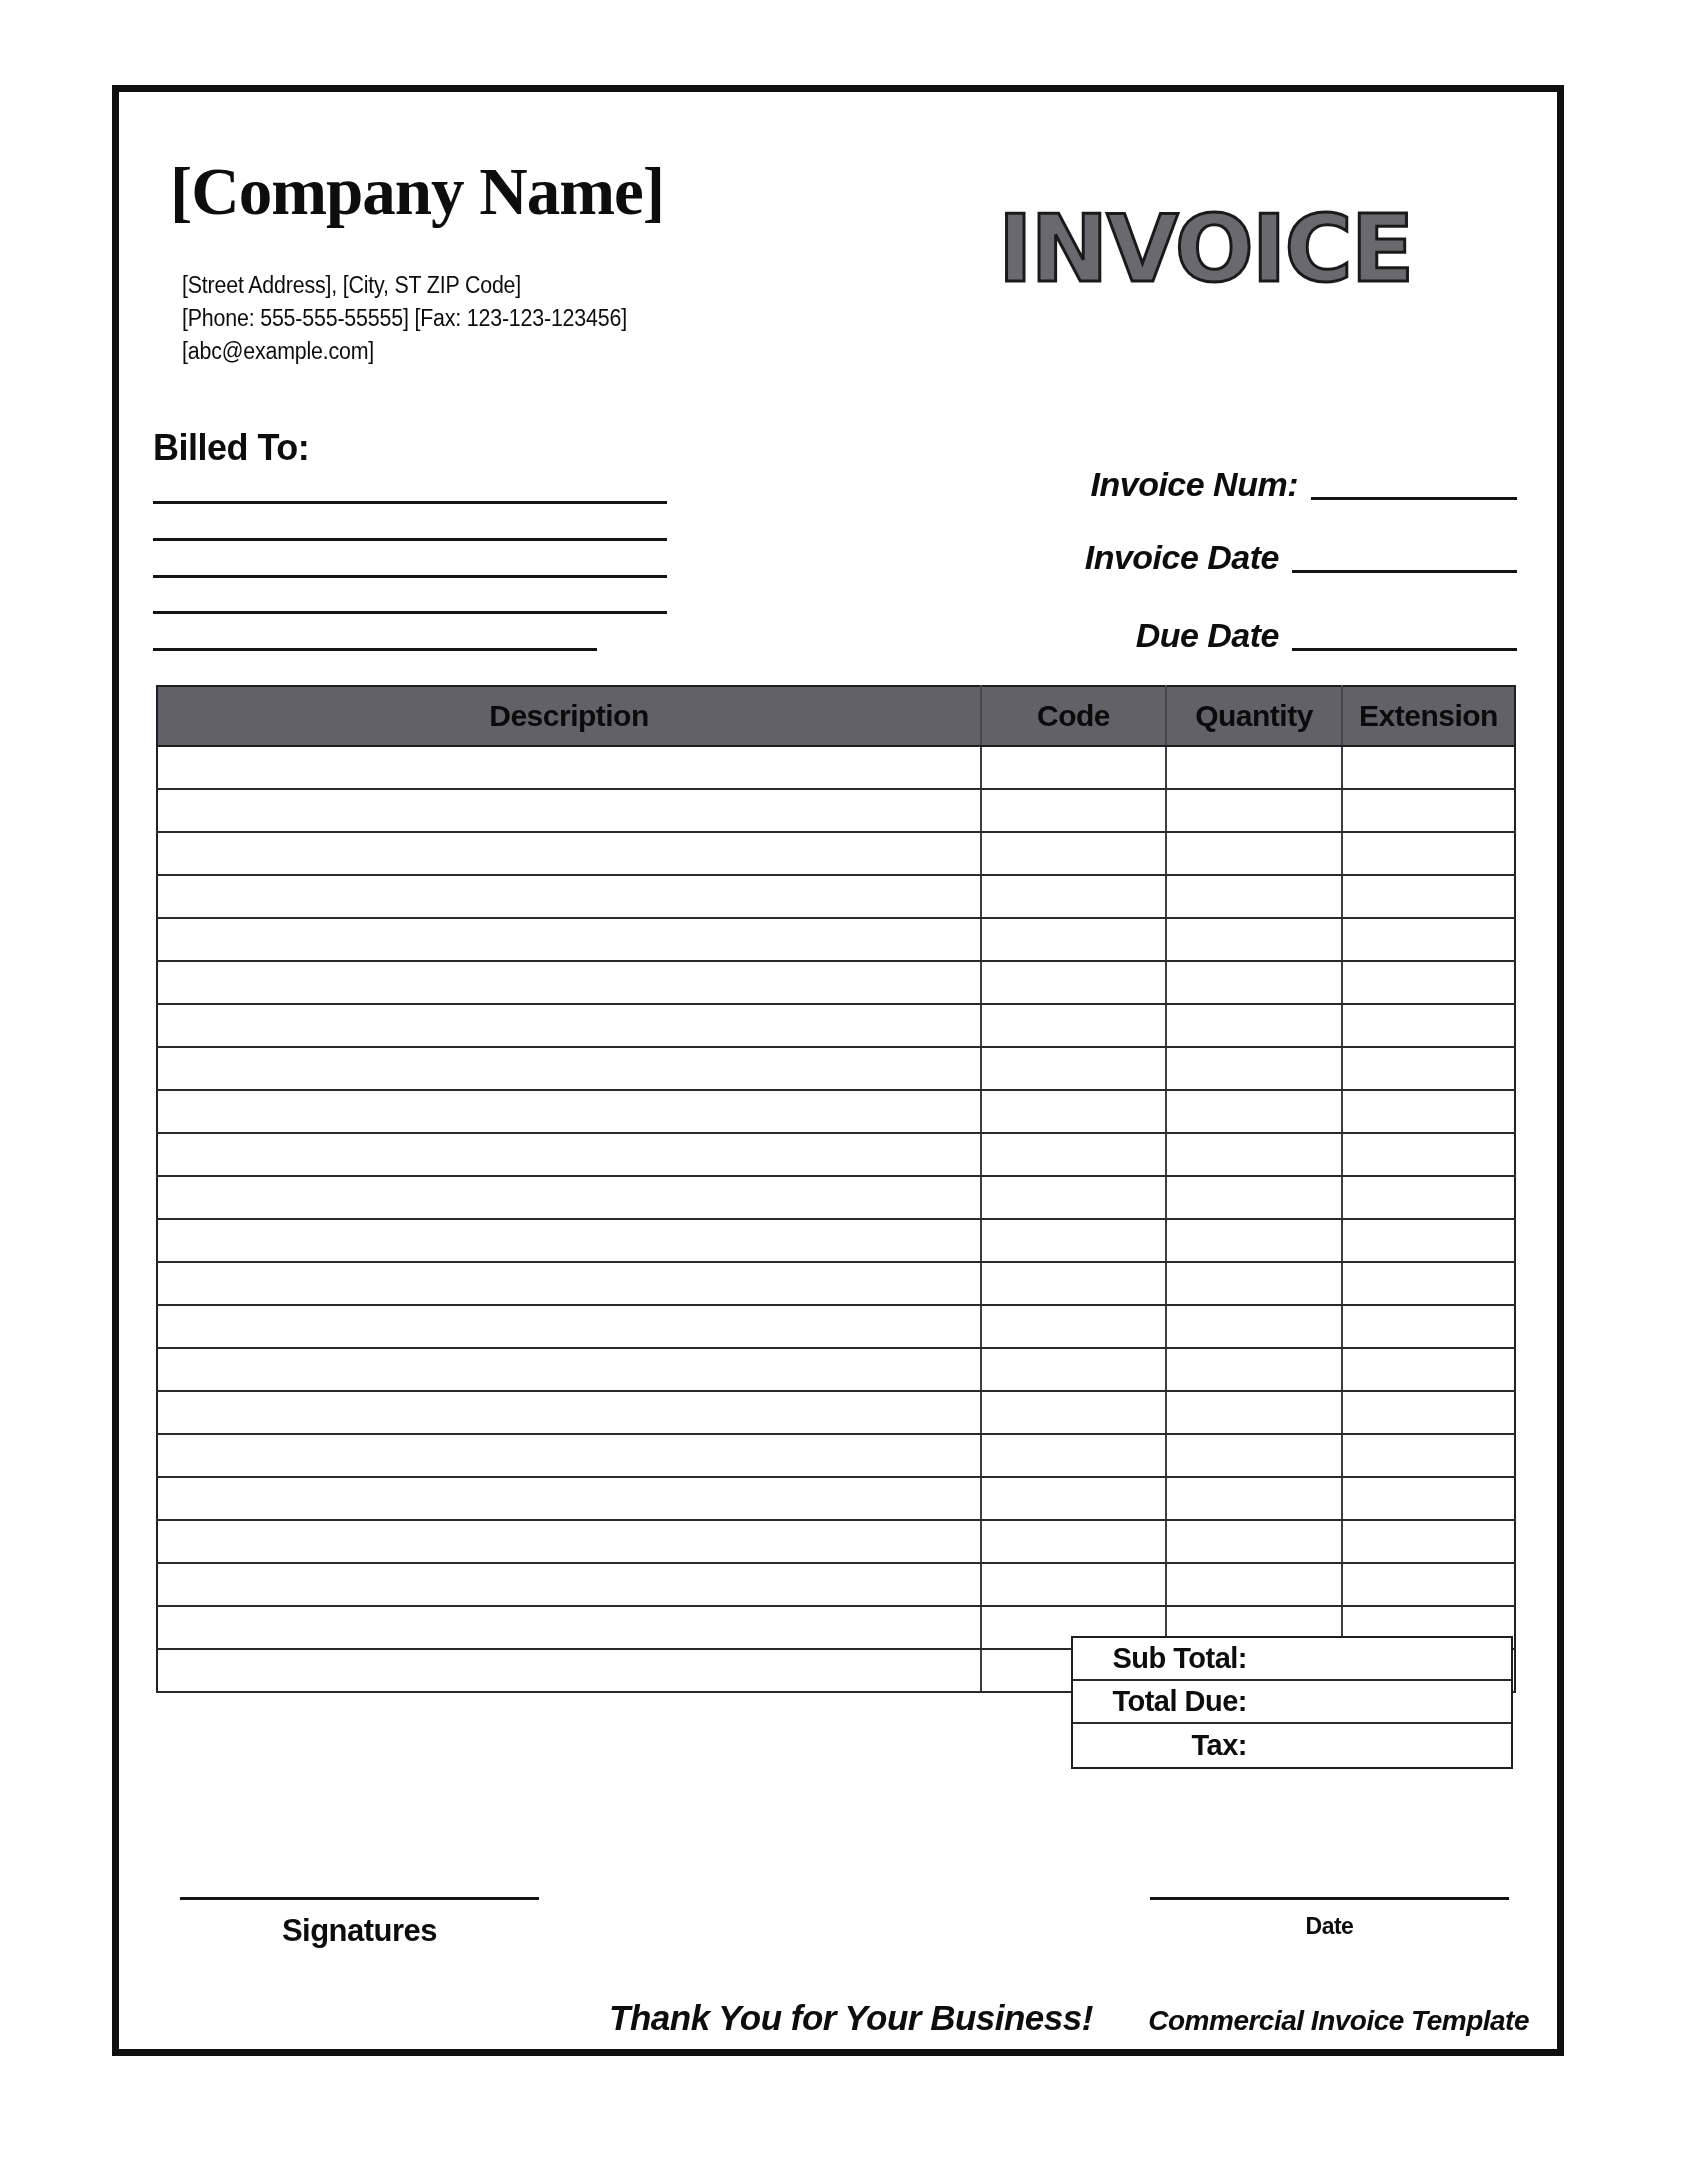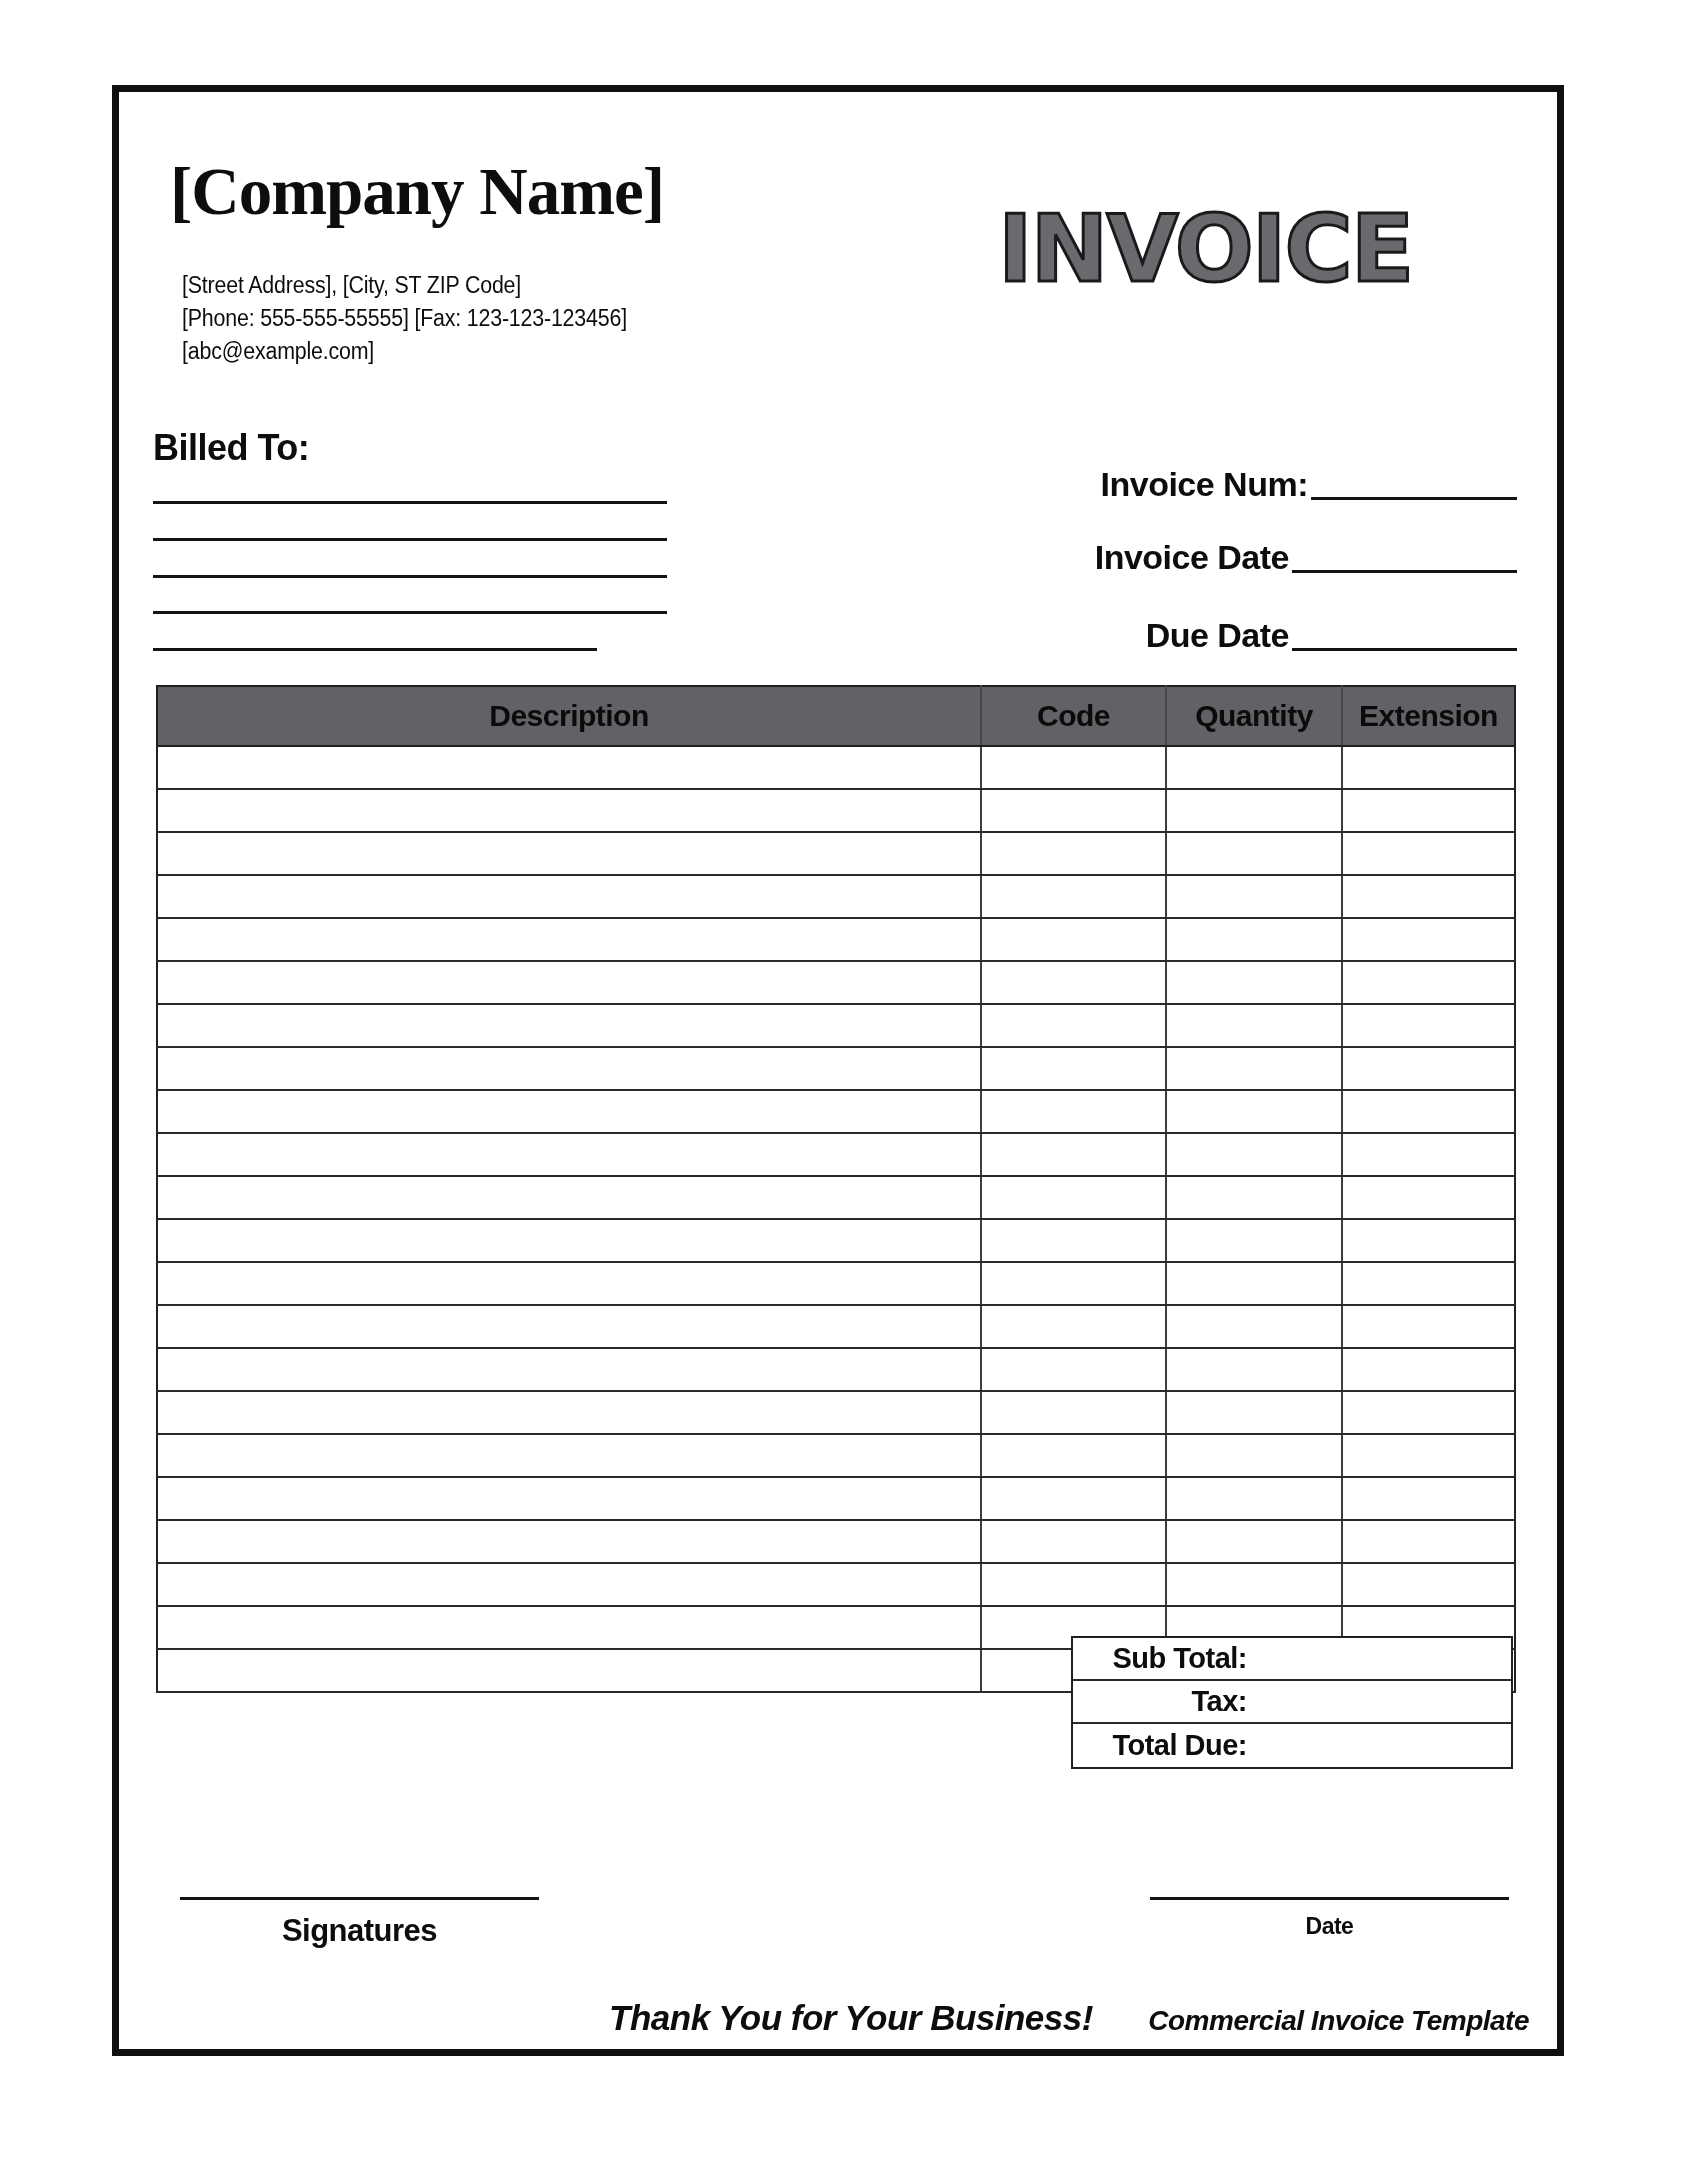--- a/index.html
+++ b/index.html
@@ -43,22 +43,22 @@
 
   .fill-line{height:0;border-bottom:3px solid #141414;}
   .bl1{left:153px;top:501px;width:514px;}
   .bl2{left:153px;top:538px;width:514px;}
   .bl3{left:153px;top:575px;width:514px;}
   .bl4{left:153px;top:611px;width:514px;}
   .bl5{left:153px;top:648px;width:444px;}
 
   
   .meta-row{
-    right:166px;display:flex;align-items:flex-end;gap:3px;
-    font-size:34px;line-height:1;white-space:nowrap;
+    right:166px;display:flex;align-items:flex-end;gap:13px;
+    font-size:34px;line-height:1;white-space:nowrap;font-style:italic;
   }
   .meta-row .blank{display:inline-block;border-bottom:3px solid #141414;height:0;margin-bottom:1px;}
   .meta-1{top:467px;}
   .meta-2{top:540px;}
   .meta-3{top:618px;}
   .w208{width:206px;} .w227{width:225px;}
 
   
   .items-wrap{left:156px;top:685px;width:1358px;}
   table.items{border-collapse:collapse;width:100%;table-layout:fixed;}
@@ -297,25 +297,25 @@
       </tbody>
   </table>
 </div>
 
 <div class="abs totals">
   <div class="totals-row">
     <span class="totals-label">Sub Total:</span>
     <span class="totals-value"></span>
   </div>
   <div class="totals-row">
-    <span class="totals-label">Tax:</span>
+    <span class="totals-label">Total Due:</span>
     <span class="totals-value"></span>
   </div>
   <div class="totals-row">
-    <span class="totals-label">Total Due:</span>
+    <span class="totals-label">Tax:</span>
     <span class="totals-value"></span>
   </div>
 </div>
 
 <div class="abs fill-line sig-line"></div>
 <div class="abs sig-label bold-label">Signatures</div>
 <div class="abs fill-line date-line"></div>
 <div class="abs date-label bold-label">Date</div>
 
 <div class="abs thanks">Thank You for Your Business!</div>

